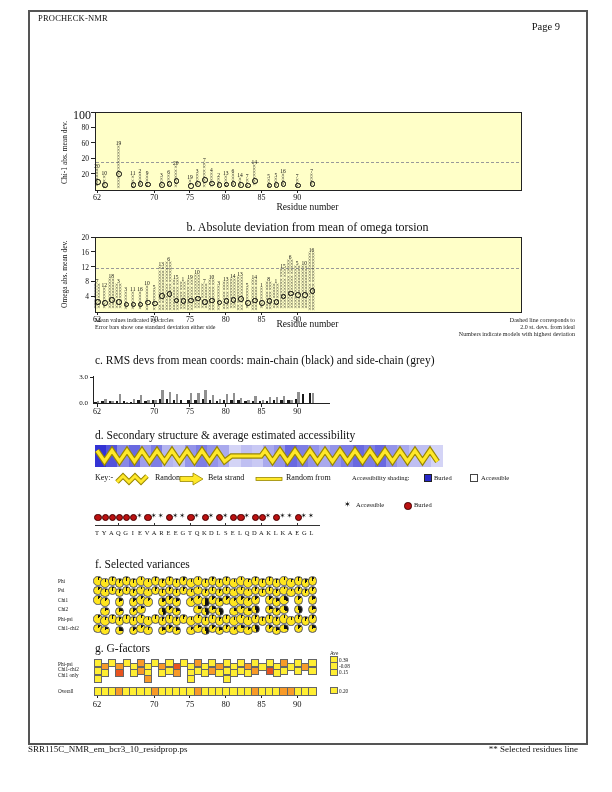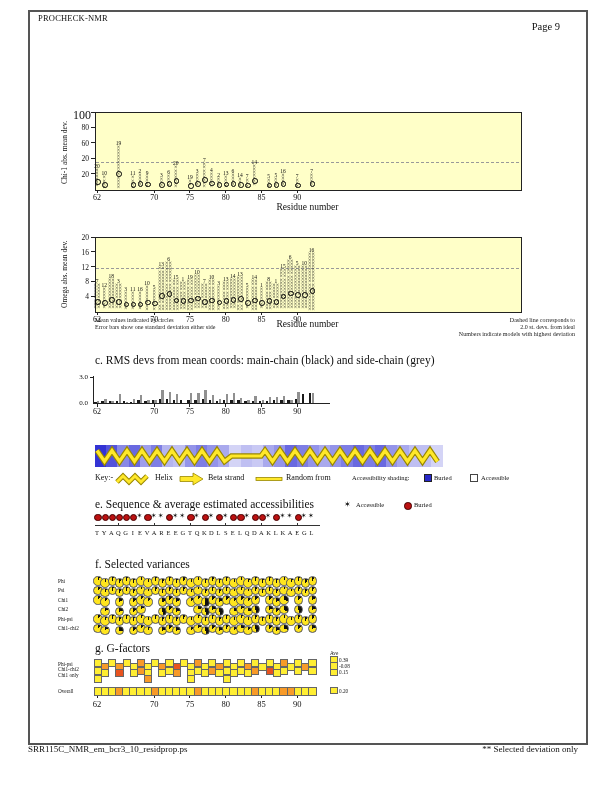--- a/index.html
+++ b/index.html
@@ -32,32 +32,34 @@
 <div id="page">
   <div id="border-box" class="abs"></div>
 
   <div id="hdr" class="abs">PROCHECK-NMR</div>
   <div id="pagelab" class="abs">Page  9</div>
 
   <div class="abs ylab" style="left:60px;top:116px;height:72px;">Chi-1 abs. mean dev.</div>
   <div id="plotA" class="abs plotbox" style="left:95px;top:112px;width:425px;height:77px;"></div>
   <div class="abs ctr xlab" style="left:95px;top:202px;width:425px;">Residue number</div>
 
+  <div class="abs ctr ptitle" style="left:95px;top:220px;width:425px;">b. Absolute deviation from mean of omega torsion</div>
   <div class="abs ylab" style="left:60px;top:240px;height:68px;">Omega abs. mean dev.</div>
   <div id="plotB" class="abs plotbox" style="left:95px;top:237px;width:425px;height:74px;"></div>
   <div class="abs note" style="left:95px;top:317px;">Mean values indicated by circles</div>
   <div class="abs note" style="left:95px;top:324px;">Error bars show one standard deviation either side</div>
   <div class="abs ctr xlab" style="left:95px;top:319px;width:425px;">Residue number</div>
   <div class="abs rt note" style="left:375px;top:317px;width:200px;">Dashed line corresponds to</div>
   <div class="abs rt note" style="left:375px;top:324px;width:200px;">2.0 st. devs. from ideal</div>
   <div class="abs rt note" style="left:375px;top:331px;width:200px;">Numbers indicate models with highest deviation</div>
 
   <div class="abs ptitle-l" style="left:95px;top:354px;text-align:right;">c. RMS devs from mean coords: main-chain (black) and side-chain (grey)</div>
   <div id="plotC" class="abs" style="left:0;top:0;"></div>
 
+  <div class="abs ptitle-l" style="left:95px;top:429px;">d. Secondary structure &amp; average estimated accessibility</div>
   <div id="ribbon" class="abs" style="left:95px;top:445px;width:352px;height:22px;">
       <div style="position: absolute; left: 0px; top: 0px; width: 11.6px; height: 22px; background: rgb(51, 51, 212);"></div>
       <div style="position: absolute; left: 11.2px; top: 0px; width: 11.6px; height: 22px; background: rgb(83, 83, 219);"></div>
       <div style="position: absolute; left: 22.4px; top: 0px; width: 11.6px; height: 22px; background: rgb(137, 137, 230);"></div>
       <div style="position: absolute; left: 33.6px; top: 0px; width: 11.6px; height: 22px; background: rgb(105, 105, 224);"></div>
       <div style="position: absolute; left: 44.8px; top: 0px; width: 11.6px; height: 22px; background: rgb(158, 158, 235);"></div>
       <div style="position: absolute; left: 56px; top: 0px; width: 11.6px; height: 22px; background: rgb(126, 126, 228);"></div>
       <div style="position: absolute; left: 67.2px; top: 0px; width: 11.6px; height: 22px; background: rgb(180, 180, 239);"></div>
       <div style="position: absolute; left: 78.4px; top: 0px; width: 11.6px; height: 22px; background: rgb(191, 191, 242);"></div>
       <div style="position: absolute; left: 89.6px; top: 0px; width: 11.6px; height: 22px; background: rgb(148, 148, 233);"></div>
@@ -86,50 +88,49 @@
       <svg width="352" height="22" style="position: absolute; left: 0px; top: 0px;">
         <polyline points="2,5.5 9.5,16.5 17,5.5 24.5,16.5 32,5.5 39.5,16.5 47,5.5 54.5,16.5 62,5.5 69.5,16.5 77,5.5 84.5,16.5 92,5.5 99.5,16.5 107,5.5 114.5,16.5 122,5.5 129.5,16.5 136.39999999999998,11 165.99999999999997,11 170,5.5 177.5,16.5 185,5.5 192.5,16.5 200,5.5 207.5,16.5 215,5.5 222.5,16.5 230,5.5 237.5,16.5 245,5.5 252.5,16.5 260,5.5 267.5,16.5 275,5.5 282.5,16.5 290,5.5 297.5,16.5 305,5.5 312.5,16.5 320,5.5 327.5,16.5 335,5.5 342.5,16.5" fill="none" stroke="#9a8800" stroke-width="5.5"></polyline>
         <polyline points="2,5.5 9.5,16.5 17,5.5 24.5,16.5 32,5.5 39.5,16.5 47,5.5 54.5,16.5 62,5.5 69.5,16.5 77,5.5 84.5,16.5 92,5.5 99.5,16.5 107,5.5 114.5,16.5 122,5.5 129.5,16.5 136.39999999999998,11 165.99999999999997,11 170,5.5 177.5,16.5 185,5.5 192.5,16.5 200,5.5 207.5,16.5 215,5.5 222.5,16.5 230,5.5 237.5,16.5 245,5.5 252.5,16.5 260,5.5 267.5,16.5 275,5.5 282.5,16.5 290,5.5 297.5,16.5 305,5.5 312.5,16.5 320,5.5 327.5,16.5 335,5.5 342.5,16.5" fill="none" stroke="#FFE82A" stroke-width="3.2"></polyline>
       </svg>
     </div>
   <div class="abs keytxt" style="left:95px;top:473px;">Key:-</div>
   <svg class="abs" style="left:115px;top:472px;" width="36" height="14">
     <polyline points="2,10 8,4 14,10 20,4 26,10 32,4" fill="none" stroke="#9a8800" stroke-width="5"></polyline>
     <polyline points="2,10 8,4 14,10 20,4 26,10 32,4" fill="none" stroke="#FFE82A" stroke-width="3"></polyline>
   </svg>
-  <div class="abs keytxt" style="left:155px;top:473px;">Helix</div>
+  <div class="abs keytxt" style="left:155px;top:473px;">Random</div>
   <svg class="abs" style="left:180px;top:472px;" width="26" height="14">
     <polygon points="0,4.5 13,4.5 13,1 23,7 13,13 13,9.5 0,9.5" fill="#FFE82A" stroke="#9a8800" stroke-width="0.8"></polygon>
   </svg>
   <div class="abs keytxt" style="left:208px;top:473px;">Beta strand</div>
   <svg class="abs" style="left:256px;top:472px;" width="28" height="14">
     <rect x="0" y="5.5" width="26" height="3" fill="#FFE82A" stroke="#9a8800" stroke-width="0.8"></rect>
   </svg>
   <div class="abs keytxt" style="left:286px;top:473px;">Random from</div>
   <div class="abs keytxt2" style="left:352px;top:474px;">Accessibility shading:</div>
   <div class="abs" style="left:424px;top:474px;width:6px;height:6px;background:#2828C8;border:0.5px solid #222;"></div>
   <div class="abs keytxt2" style="left:434px;top:474px;">Buried</div>
   <div class="abs" style="left:470px;top:474px;width:6px;height:6px;background:#fff;border:0.7px solid #444;"></div>
   <div class="abs keytxt2" style="left:481px;top:474px;">Accessible</div>
 
-  <div class="abs ptitle-l" style="left:95px;top:498px;">e. Sequence &amp; average estimated accessibilities</div>
   <div class="abs" style="left:344px;top:500px;font-size:8px;font-family:'DejaVu Sans',sans-serif;">✶</div>
   <div class="abs legtxt" style="left:356px;top:501px;">Accessible</div>
   <div class="abs" style="left:404px;top:502px;width:5.5px;height:5.5px;border-radius:50%;background:#BB1111;border:0.5px solid #400;"></div>
   <div class="abs legtxt" style="left:414px;top:501px;">Buried</div>
   <div id="seqPanel" class="abs" style="left:0;top:0;"></div>
 
   <div class="abs ptitle-l" style="left:95px;top:558px;">f. Selected variances</div>
   <div id="cvPanel" class="abs" style="left:0;top:0;"></div>
 
   <div class="abs ptitle-l" style="left:95px;top:642px;">g. G-factors</div>
   <div id="gfPanel" class="abs" style="left:0;top:0;"></div>
 
   <div class="abs ftr" style="left:28px;top:744px;">SRR115C_NMR_em_bcr3_10_residprop.ps</div>
-  <div class="abs ftr rt" style="left:384px;top:744px;width:194px;">** Selected deviation only</div>
+  <div class="abs ftr rt" style="left:384px;top:744px;width:194px;">** Selected residues line</div>
 <div style="position: absolute; left: 91px; top: 173.1px; width: 4px; height: 1px; background: rgb(34, 34, 34);"></div>
     <div style="position: absolute; left: 73px; top: 169.6px; width: 16px; font-size: 7.5px; text-align: right;">20</div>
     <div style="position: absolute; left: 91px; top: 157.7px; width: 4px; height: 1px; background: rgb(34, 34, 34);"></div>
     <div style="position: absolute; left: 73px; top: 154.2px; width: 16px; font-size: 7.5px; text-align: right;">20</div>
     <div style="position: absolute; left: 91px; top: 142.3px; width: 4px; height: 1px; background: rgb(34, 34, 34);"></div>
     <div style="position: absolute; left: 73px; top: 138.8px; width: 16px; font-size: 7.5px; text-align: right;">60</div>
     <div style="position: absolute; left: 91px; top: 126.9px; width: 4px; height: 1px; background: rgb(34, 34, 34);"></div>
     <div style="position: absolute; left: 73px; top: 123.4px; width: 16px; font-size: 7.5px; text-align: right;">80</div>
     <div style="position: absolute; left: 91px; top: 111.5px; width: 4px; height: 1px; background: rgb(34, 34, 34);"></div>
     <div style="position: absolute; left: 73px; top: 108px; width: 16px; font-size: 12px; text-align: right;">100</div>

